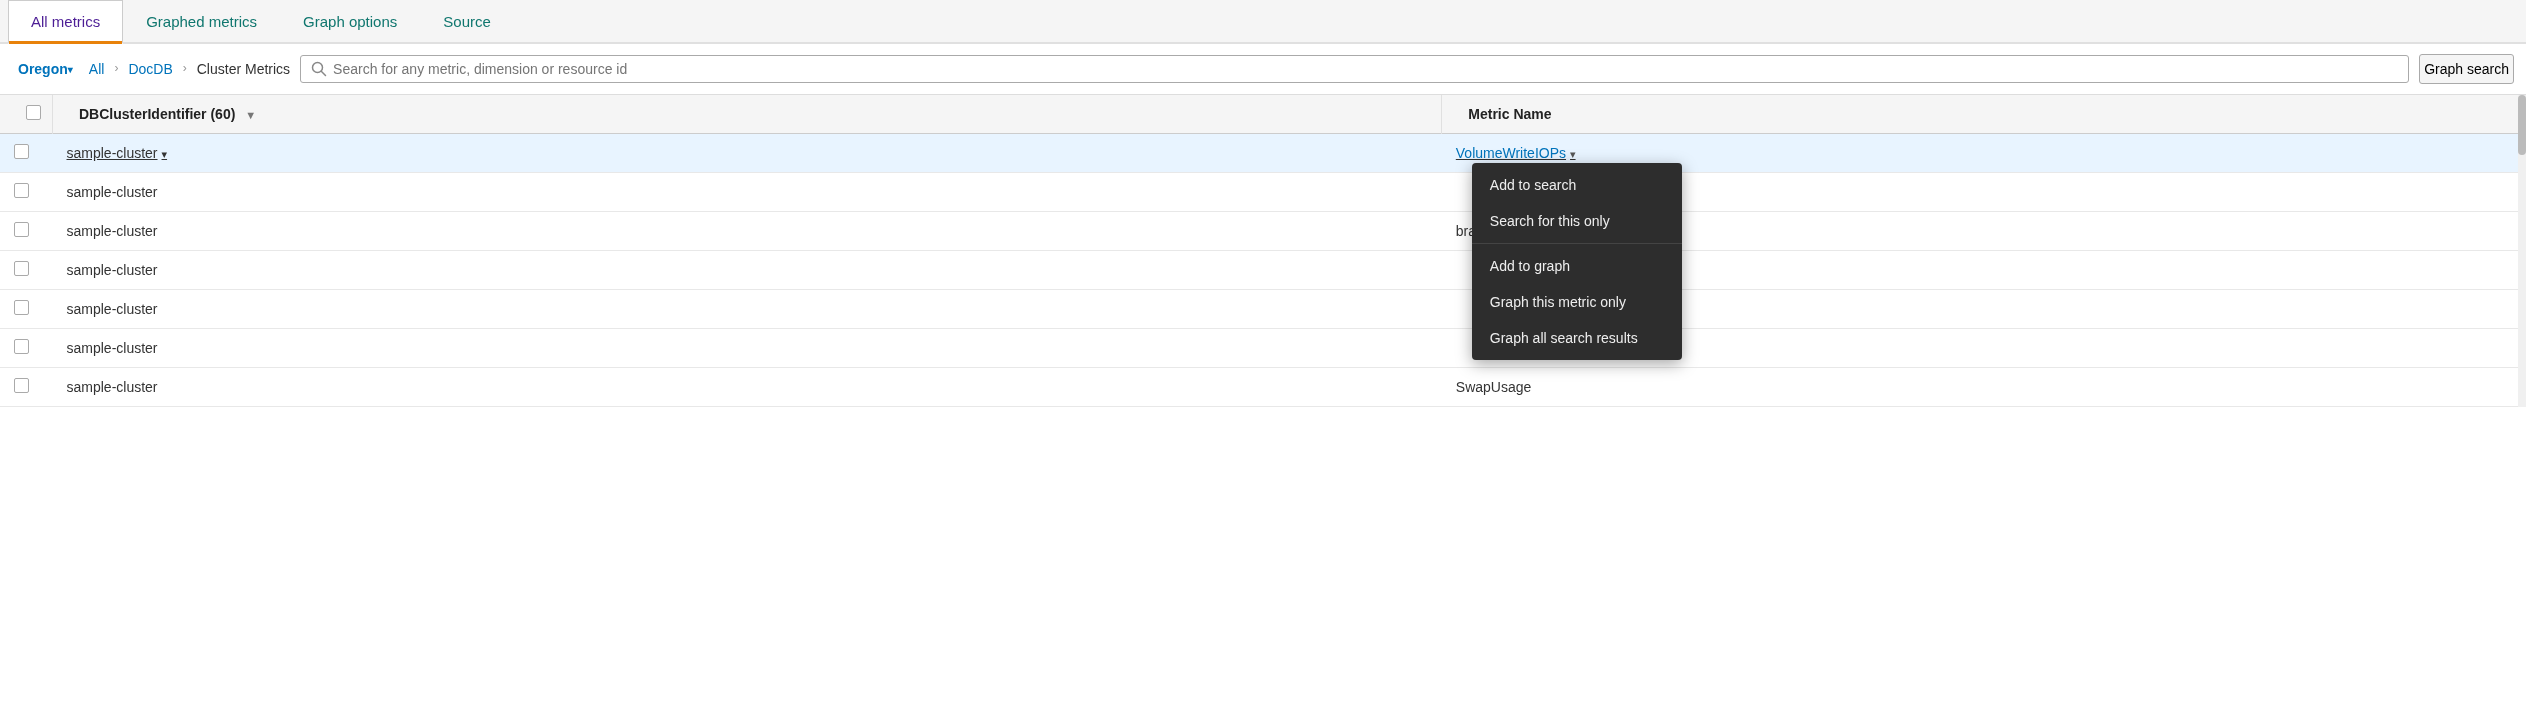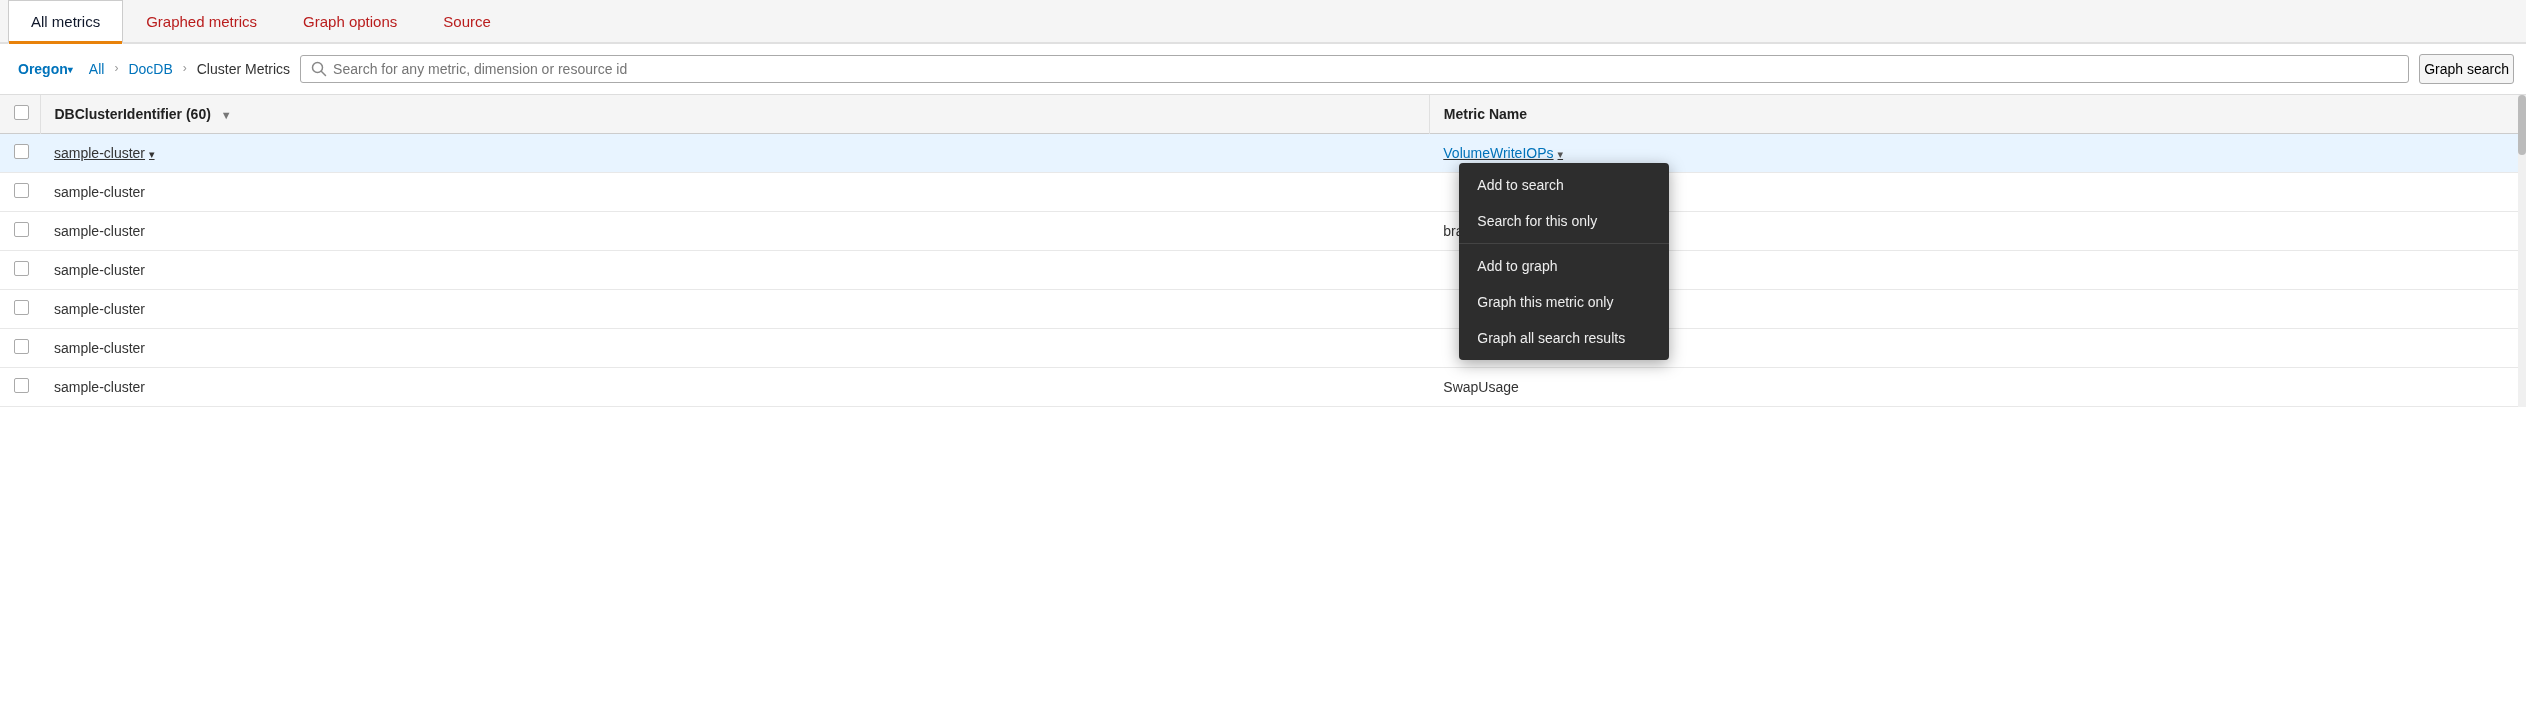--- a/index.html
+++ b/index.html
@@ -14,29 +14,29 @@
     }
     .tab {
       padding: 12px 22px;
       cursor: pointer;
       font-size: 15px;
       font-weight: 500;
       border: 1px solid transparent;
       border-bottom: none;
       margin-bottom: -2px;
       background: transparent;
-      color: #b91c1c;
+      color: #0f766e;
       position: relative;
     }
     .tab.active {
       background: #fff;
       border: 1px solid #ccc;
       border-bottom: 2px solid #fff;
       border-bottom-color: #fff;
-      color: #0f172a;
+      color: #4c1d95;
     }
     .tab.active::after {
       content: '';
       position: absolute;
       bottom: -2px;
       left: 0; right: 0;
       height: 3px;
       background: #e8820a;
     }
 
@@ -104,21 +104,21 @@
     .metrics-table {
       width: 100%;
       border-collapse: collapse;
       table-layout: fixed;
     }
     .metrics-table thead tr {
       background: #f5f5f5;
       border-bottom: 1px solid #ccc;
     }
     .metrics-table thead th {
-      padding: 10px 14px;
+      padding: 10px 26px;
       text-align: left;
       font-weight: 700;
       font-size: 14px;
       color: #222;
       border-right: 1px solid #e0e0e0;
     }
     .metrics-table thead th:last-child { border-right: none; }
     .th-check { width: 40px; }
     .th-cluster { width: 55%; }
     .th-metric { }

